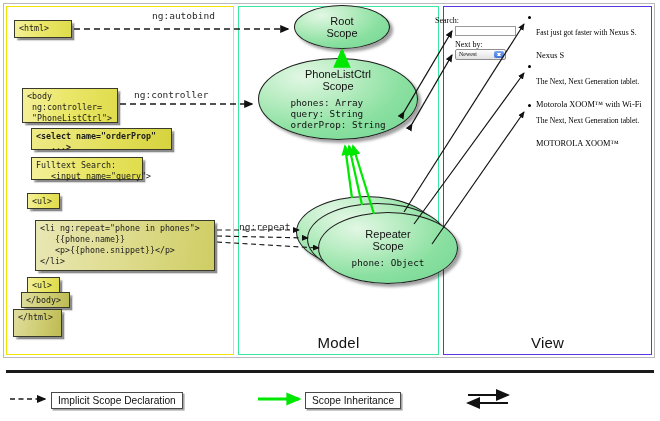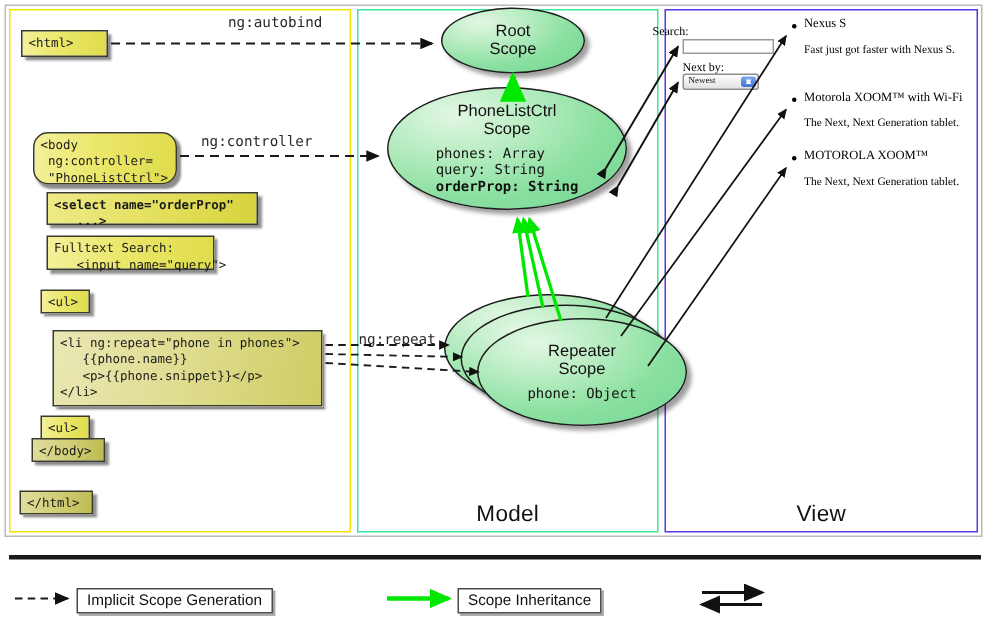--- a/index.html
+++ b/index.html
@@ -38,38 +38,38 @@
   
   .ellipse{position:absolute;box-sizing:border-box;border-radius:50%;
            border:1.6px solid #1d1d1d;
            background:radial-gradient(ellipse at 28% 22%, #e2f7e4 0%, #b6ecc0 32%, #8ae0a0 62%, #73d694 100%);
            box-shadow:3px 3px 3px rgba(0,0,0,.38);
            display:flex;flex-direction:column;align-items:center;justify-content:center;
            text-align:center;color:#111;}
   .ell-title{font-family:"Liberation Sans",sans-serif;font-size:11px;line-height:1.12;}
   .ell-props{font-family:"DejaVu Sans Mono","Liberation Mono",monospace;
              font-size:9.3px;line-height:1.2;margin-top:4px;text-align:left;}
-  .ell-props .b{font-weight:bold;}
+  .ell-props .b{font-weight:normal;}
 
   
   .view-label{position:absolute;font-family:"Liberation Serif",serif;font-size:8px;color:#000;}
   .view-input{position:absolute;box-sizing:border-box;border:1px solid #9a9a9a;background:#fff;}
   .view-select{position:absolute;box-sizing:border-box;border:1px solid #8d8d8d;border-radius:2px;
                background:linear-gradient(#fdfdfd,#e2e2e2);
                font-family:"Liberation Serif",serif;font-size:6px;color:#111;
                padding:1px 14px 1px 3px;overflow:hidden;white-space:nowrap;}
   .sel-stepper{position:absolute;right:1px;top:1px;bottom:1px;width:10px;border-radius:2px;
                background:linear-gradient(#7ba7f0,#3f73d8);}
   .sel-stepper:before,.sel-stepper:after{content:"";position:absolute;left:3px;
                border-left:2px solid transparent;border-right:2px solid transparent;}
   .sel-stepper:before{top:2px;border-bottom:3px solid #fff;}
   .sel-stepper:after{bottom:2px;border-top:3px solid #fff;}
 
   .phone-item{position:absolute;font-family:"Liberation Serif",serif;color:#000;}
-  .phone-name{font-size:8.4px;line-height:1.1;}
+  .phone-name{font-size:8.4px;line-height:1.1;margin-top:40px;}
   .phone-snippet{font-size:7.6px;line-height:1.1;}
   .bullet{position:absolute;width:3px;height:3px;border-radius:50%;background:#000;}
 
   
   .edge-label{position:absolute;font-family:"DejaVu Sans Mono","Liberation Mono",monospace;
               font-size:9.5px;color:#2a2a2a;white-space:nowrap;}
 
   
   .legend-rule{position:absolute;left:6px;top:370px;width:648px;height:3px;background:#1a1a1a;}
   .legend-box{position:absolute;box-sizing:border-box;border:1.4px solid #4a4a4a;background:#fff;
@@ -91,42 +91,42 @@
   </div>
   <div class="panel" id="panel-model">
     <div class="panel-title">Model</div>
   </div>
   <div class="panel" id="panel-view">
     <div class="panel-title">View</div>
   </div>
 
   <div class="codebox" style="left:14px;top:20px;width:58px;height:18px;">&lt;html&gt;</div>
 
-  <div class="codebox" style="left:22px;top:88px;width:96px;height:35px;border-radius:10px;">&lt;body
+  <div class="codebox" style="left:22px;top:88px;width:96px;height:35px;">&lt;body
  ng:controller=
  "PhoneListCtrl"&gt;</div>
 
   <div class="codebox bold" style="left:31px;top:128px;width:141px;height:22px;">&lt;select name="orderProp"
    ...&gt;</div>
 
   <div class="codebox" style="left:31px;top:157px;width:112px;height:23px;">Fulltext Search:
    &lt;input name="query"&gt;</div>
 
   <div class="codebox" style="left:27px;top:193px;width:33px;height:16px;">&lt;ul&gt;</div>
 
   <div class="codebox grey" style="left:35px;top:220px;width:180px;height:51px;">&lt;li ng:repeat="phone in phones"&gt;
    {{phone.name}}
    &lt;p&gt;{{phone.snippet}}&lt;/p&gt;
 &lt;/li&gt;</div>
 
   <div class="codebox" style="left:27px;top:277px;width:33px;height:16px;">&lt;ul&gt;</div>
 
   <div class="codebox olive" style="left:21px;top:292px;width:49px;height:16px;">&lt;/body&gt;</div>
 
-  <div class="codebox olive" style="left:13px;top:327px;width:49px;height:16px;">&lt;/html&gt;</div>
+  <div class="codebox olive" style="left:13px;top:309px;width:49px;height:28px;">&lt;/html&gt;</div>
 
   <div class="ellipse" style="left:294px;top:5px;width:96px;height:44px;">
     <div class="ell-title">
       <span>Root</span><br>
       <span>Scope</span>
     </div>
   </div>
 
   <div class="ellipse" style="left:258px;top:58px;width:160px;height:82px;">
     <div class="ell-title">
@@ -172,21 +172,21 @@
   <span class="bullet" style="left:528px;top:104px;"></span>
   <div class="phone-item phone-name" style="left:536px;top:99px;">MOTOROLA XOOM™</div>
   <div class="phone-item phone-snippet" style="left:536px;top:117px;">The Next, Next Generation tablet.</div>
 
   <div class="edge-label" style="left:152px;top:10px;">ng:autobind</div>
   <div class="edge-label" style="left:134px;top:89px;">ng:controller</div>
   <div class="edge-label" style="left:239px;top:221px;">ng:repeat</div>
 
   <div class="legend-rule"></div>
 
-  <div class="legend-box" style="left:51px;top:392px;">Implicit Scope Generation</div>
+  <div class="legend-box" style="left:51px;top:392px;">Implicit Scope Declaration</div>
   <div class="legend-box" style="left:305px;top:392px;">Scope Inheritance</div>
 
   <svg class="overlay">
     <defs>
       <marker id="ah-black" markerWidth="7" markerHeight="7" refX="6" refY="3" orient="auto" markerUnits="strokeWidth">
         <path d="M0,0 L7,3 L0,6 z" fill="#111"></path>
       </marker>
       <marker id="ah-black-s" markerWidth="6" markerHeight="6" refX="5.2" refY="2.6" orient="auto" markerUnits="strokeWidth">
         <path d="M0,0 L6,2.6 L0,5.2 z" fill="#111"></path>
       </marker>

